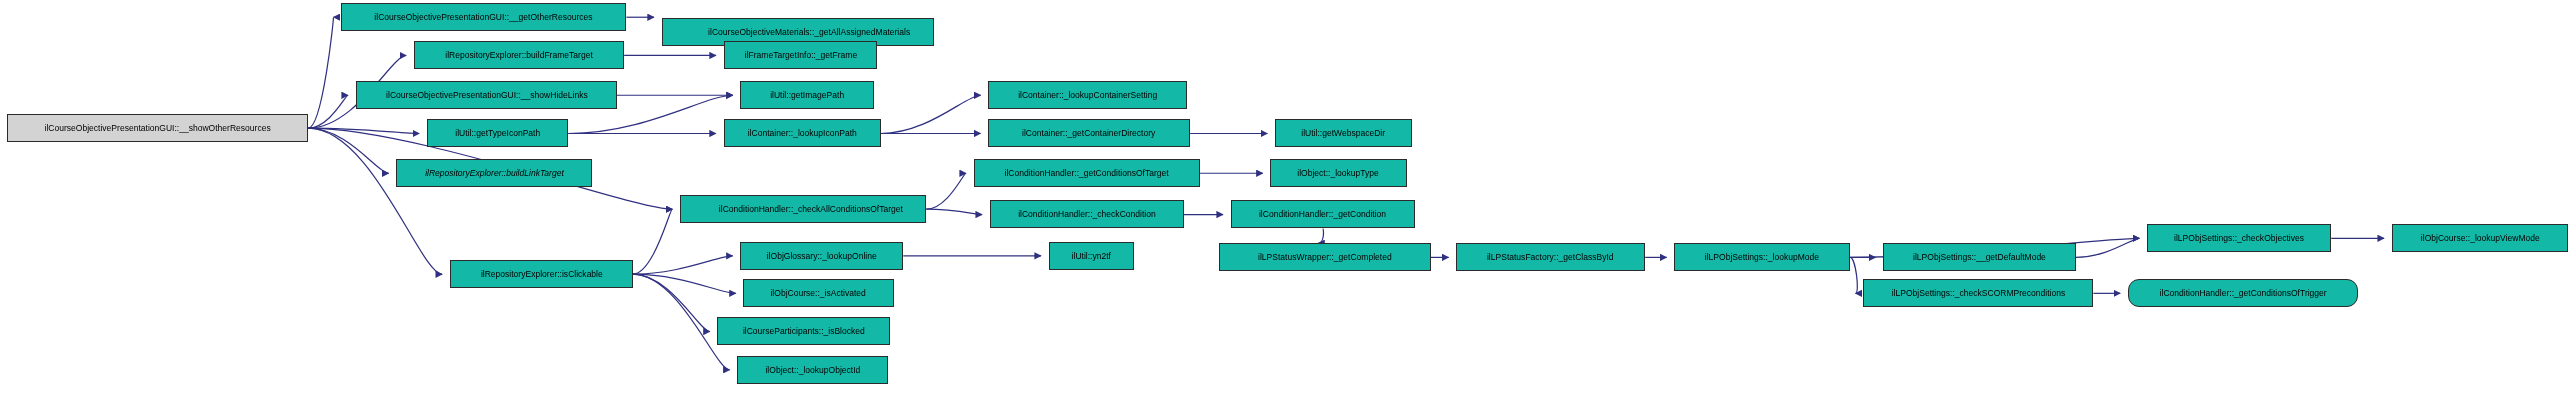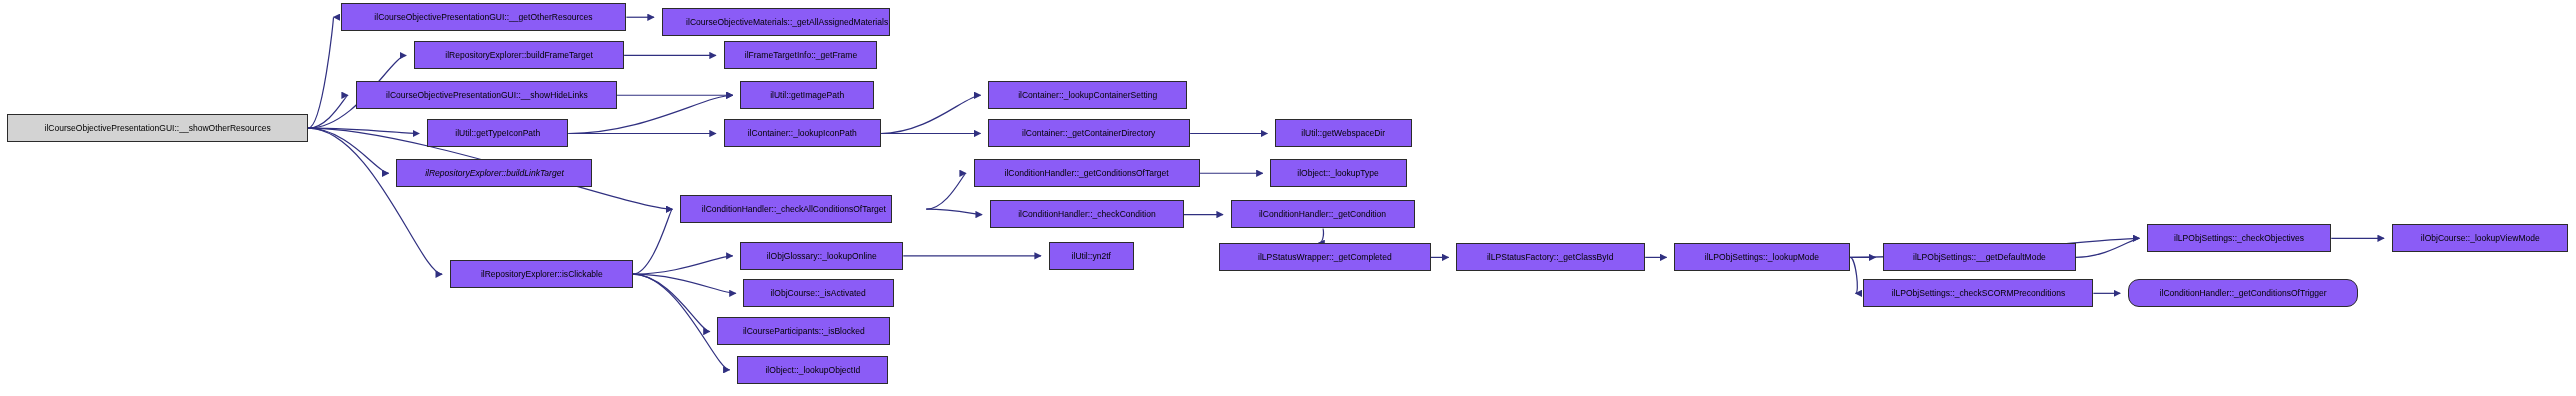--- a/index.html
+++ b/index.html
@@ -14,21 +14,21 @@
   }
   #edges{
     position:absolute;
     left:0;top:0;
     width:2576px;height:397px;
     pointer-events:none;
   }
   .node{
     position:absolute;
     box-sizing:border-box;
-    background:#8b5cf6;
+    background:#14b8a6;
     border:0.8px solid #2b2b2b;
     display:flex;
     align-items:center;
     justify-content:center;
     white-space:nowrap;
     color:#000000;
     font-size:8.8px;
     line-height:1;
     letter-spacing:0px;
     padding:0 3.8px;
@@ -91,21 +91,21 @@
         <path d="M 1181 334.5 L 1361 334.5" fill="none" stroke="#303080" stroke-width="1.6" marker-end="url(#arrow)"></path>
       </g>
   </svg>
   <div id="node-layer">
       <div class="node root" style="left: 6.9px; top: 114px; width: 301px; height: 28px;">
         <span class="node-label">ilCourseObjectivePresentationGUI::__showOtherResources</span>
       </div>
       <div class="node" style="left: 341px; top: 3.1px; width: 285px; height: 28px;">
         <span class="node-label">ilCourseObjectivePresentationGUI::__getOtherResources</span>
       </div>
-      <div class="node" style="left: 662px; top: 8px; width: 228px; height: 28px; padding-left: 26px;">
+      <div class="node" style="left: 662px; top: 18px; width: 272px; height: 28px; padding-left: 26px;">
         <span class="node-label">ilCourseObjectiveMaterials::_getAllAssignedMaterials</span>
       </div>
       <div class="node" style="left: 414px; top: 41px; width: 210px; height: 28px;">
         <span class="node-label">ilRepositoryExplorer::buildFrameTarget</span>
       </div>
       <div class="node" style="left: 724px; top: 41px; width: 153px; height: 28px;">
         <span class="node-label">ilFrameTargetInfo::_getFrame</span>
       </div>
       <div class="node" style="left: 356px; top: 81px; width: 261px; height: 28px;">
         <span class="node-label">ilCourseObjectivePresentationGUI::__showHideLinks</span>
@@ -130,21 +130,21 @@
       </div>
       <div class="node" style="left: 396px; top: 159px; width: 196px; height: 28px; font-style: italic;">
         <span class="node-label">ilRepositoryExplorer::buildLinkTarget</span>
       </div>
       <div class="node" style="left: 974px; top: 159px; width: 226px; height: 28px;">
         <span class="node-label">ilConditionHandler::_getConditionsOfTarget</span>
       </div>
       <div class="node" style="left: 1270px; top: 159px; width: 137px; height: 28px;">
         <span class="node-label">ilObject::_lookupType</span>
       </div>
-      <div class="node" style="left: 680px; top: 195px; width: 212px; height: 28px; padding-left: 20px;">
+      <div class="node" style="left: 680px; top: 195px; width: 246px; height: 28px; padding-left: 20px;">
         <span class="node-label">ilConditionHandler::_checkAllConditionsOfTarget</span>
       </div>
       <div class="node" style="left: 990px; top: 200px; width: 194px; height: 28px;">
         <span class="node-label">ilConditionHandler::_checkCondition</span>
       </div>
       <div class="node" style="left: 1231px; top: 200px; width: 184px; height: 28px;">
         <span class="node-label">ilConditionHandler::_getCondition</span>
       </div>
       <div class="node" style="left: 2147px; top: 224px; width: 184px; height: 28px;">
         <span class="node-label">ilLPObjSettings::_checkObjectives</span>

